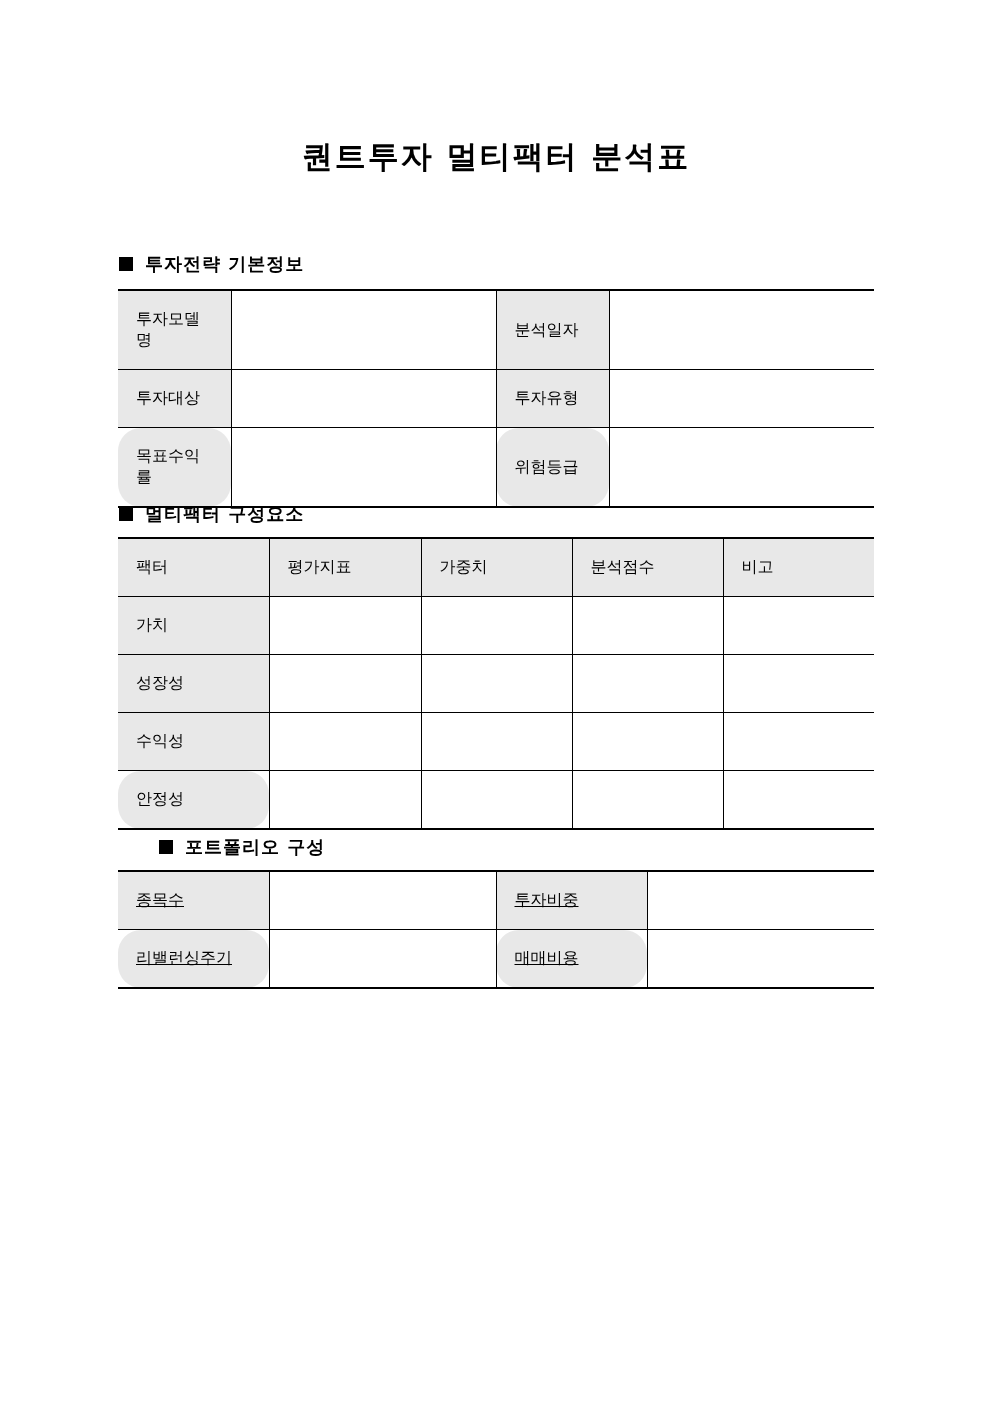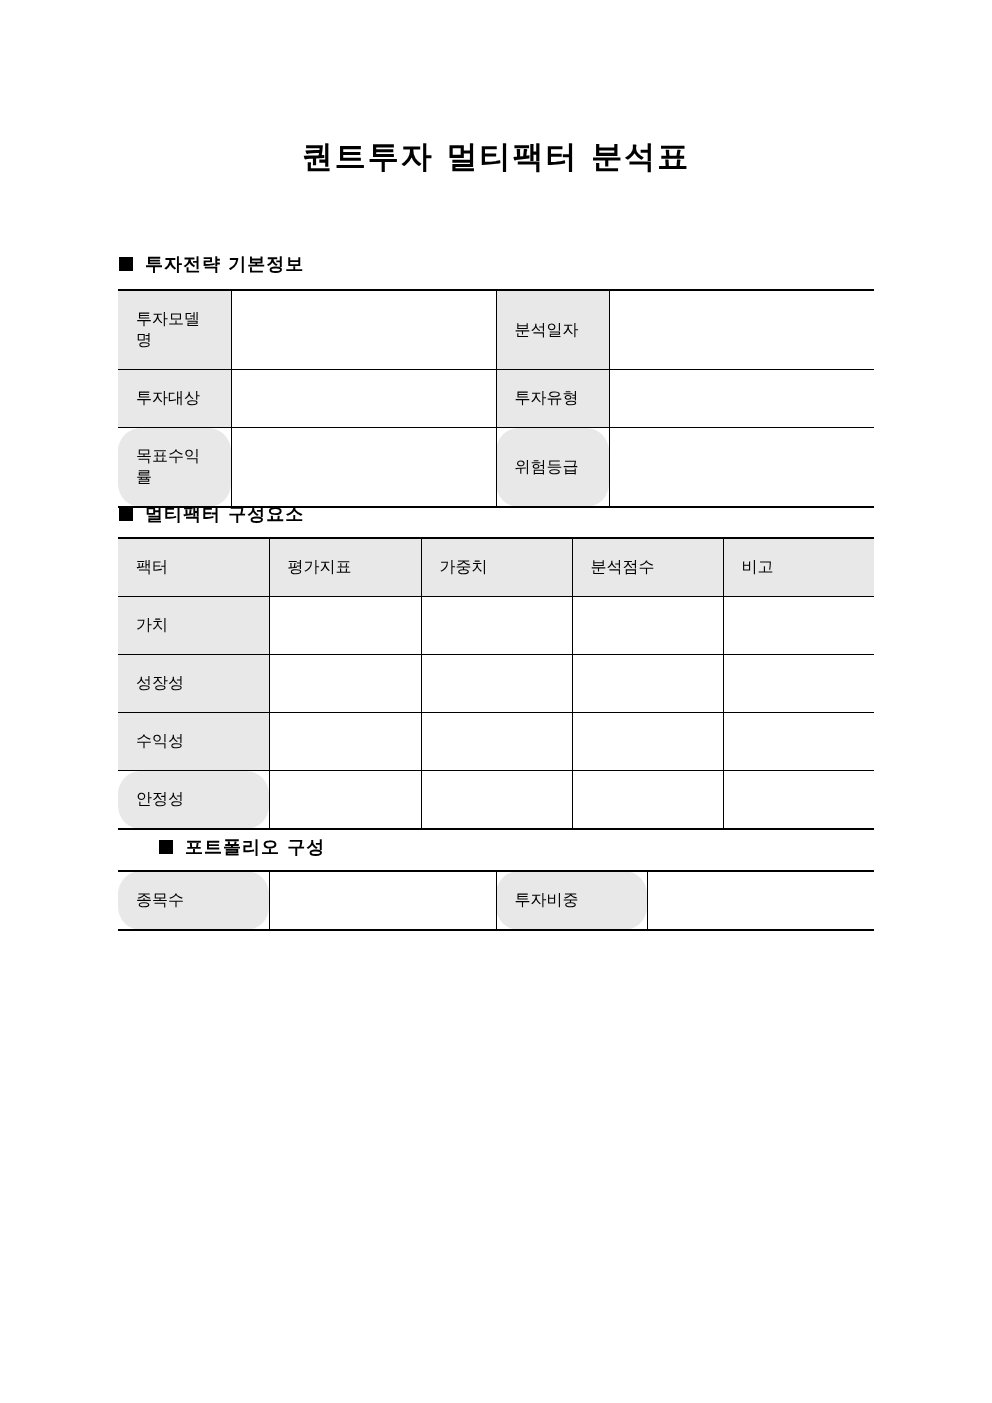--- a/index.html
+++ b/index.html
@@ -122,28 +122,34 @@
     <td class="val"></td>
     <td class="val"></td>
   </tr>
 </tbody>
   </table>
 
 <div class="section-title" style="top:835px;padding-left:40px;">
   <span class="sq"></span>
   <span>포트폴리오 구성</span>
 </div>
-<table class="form" style="top:870px;">
+<table class="form" style="top:870px;text-decoration:underline;">
   <colgroup>
       <col style="width:151px">
       <col style="width:227px">
       <col style="width:151px">
       <col style="width:227px">
     </colgroup>
   <tbody>
       <tr style="height:47px">
     <td class="lbl">종목수</td>
     <td class="val"></td>
     <td class="lbl">투자비중</td>
     <td class="val"></td>
   </tr>
+  <tr style="height:47px">
+    <td class="lbl">리밸런싱주기</td>
+    <td class="val"></td>
+    <td class="lbl">매매비용</td>
+    <td class="val"></td>
+  </tr>
 </tbody>
   </table>
 
 </body></html>

